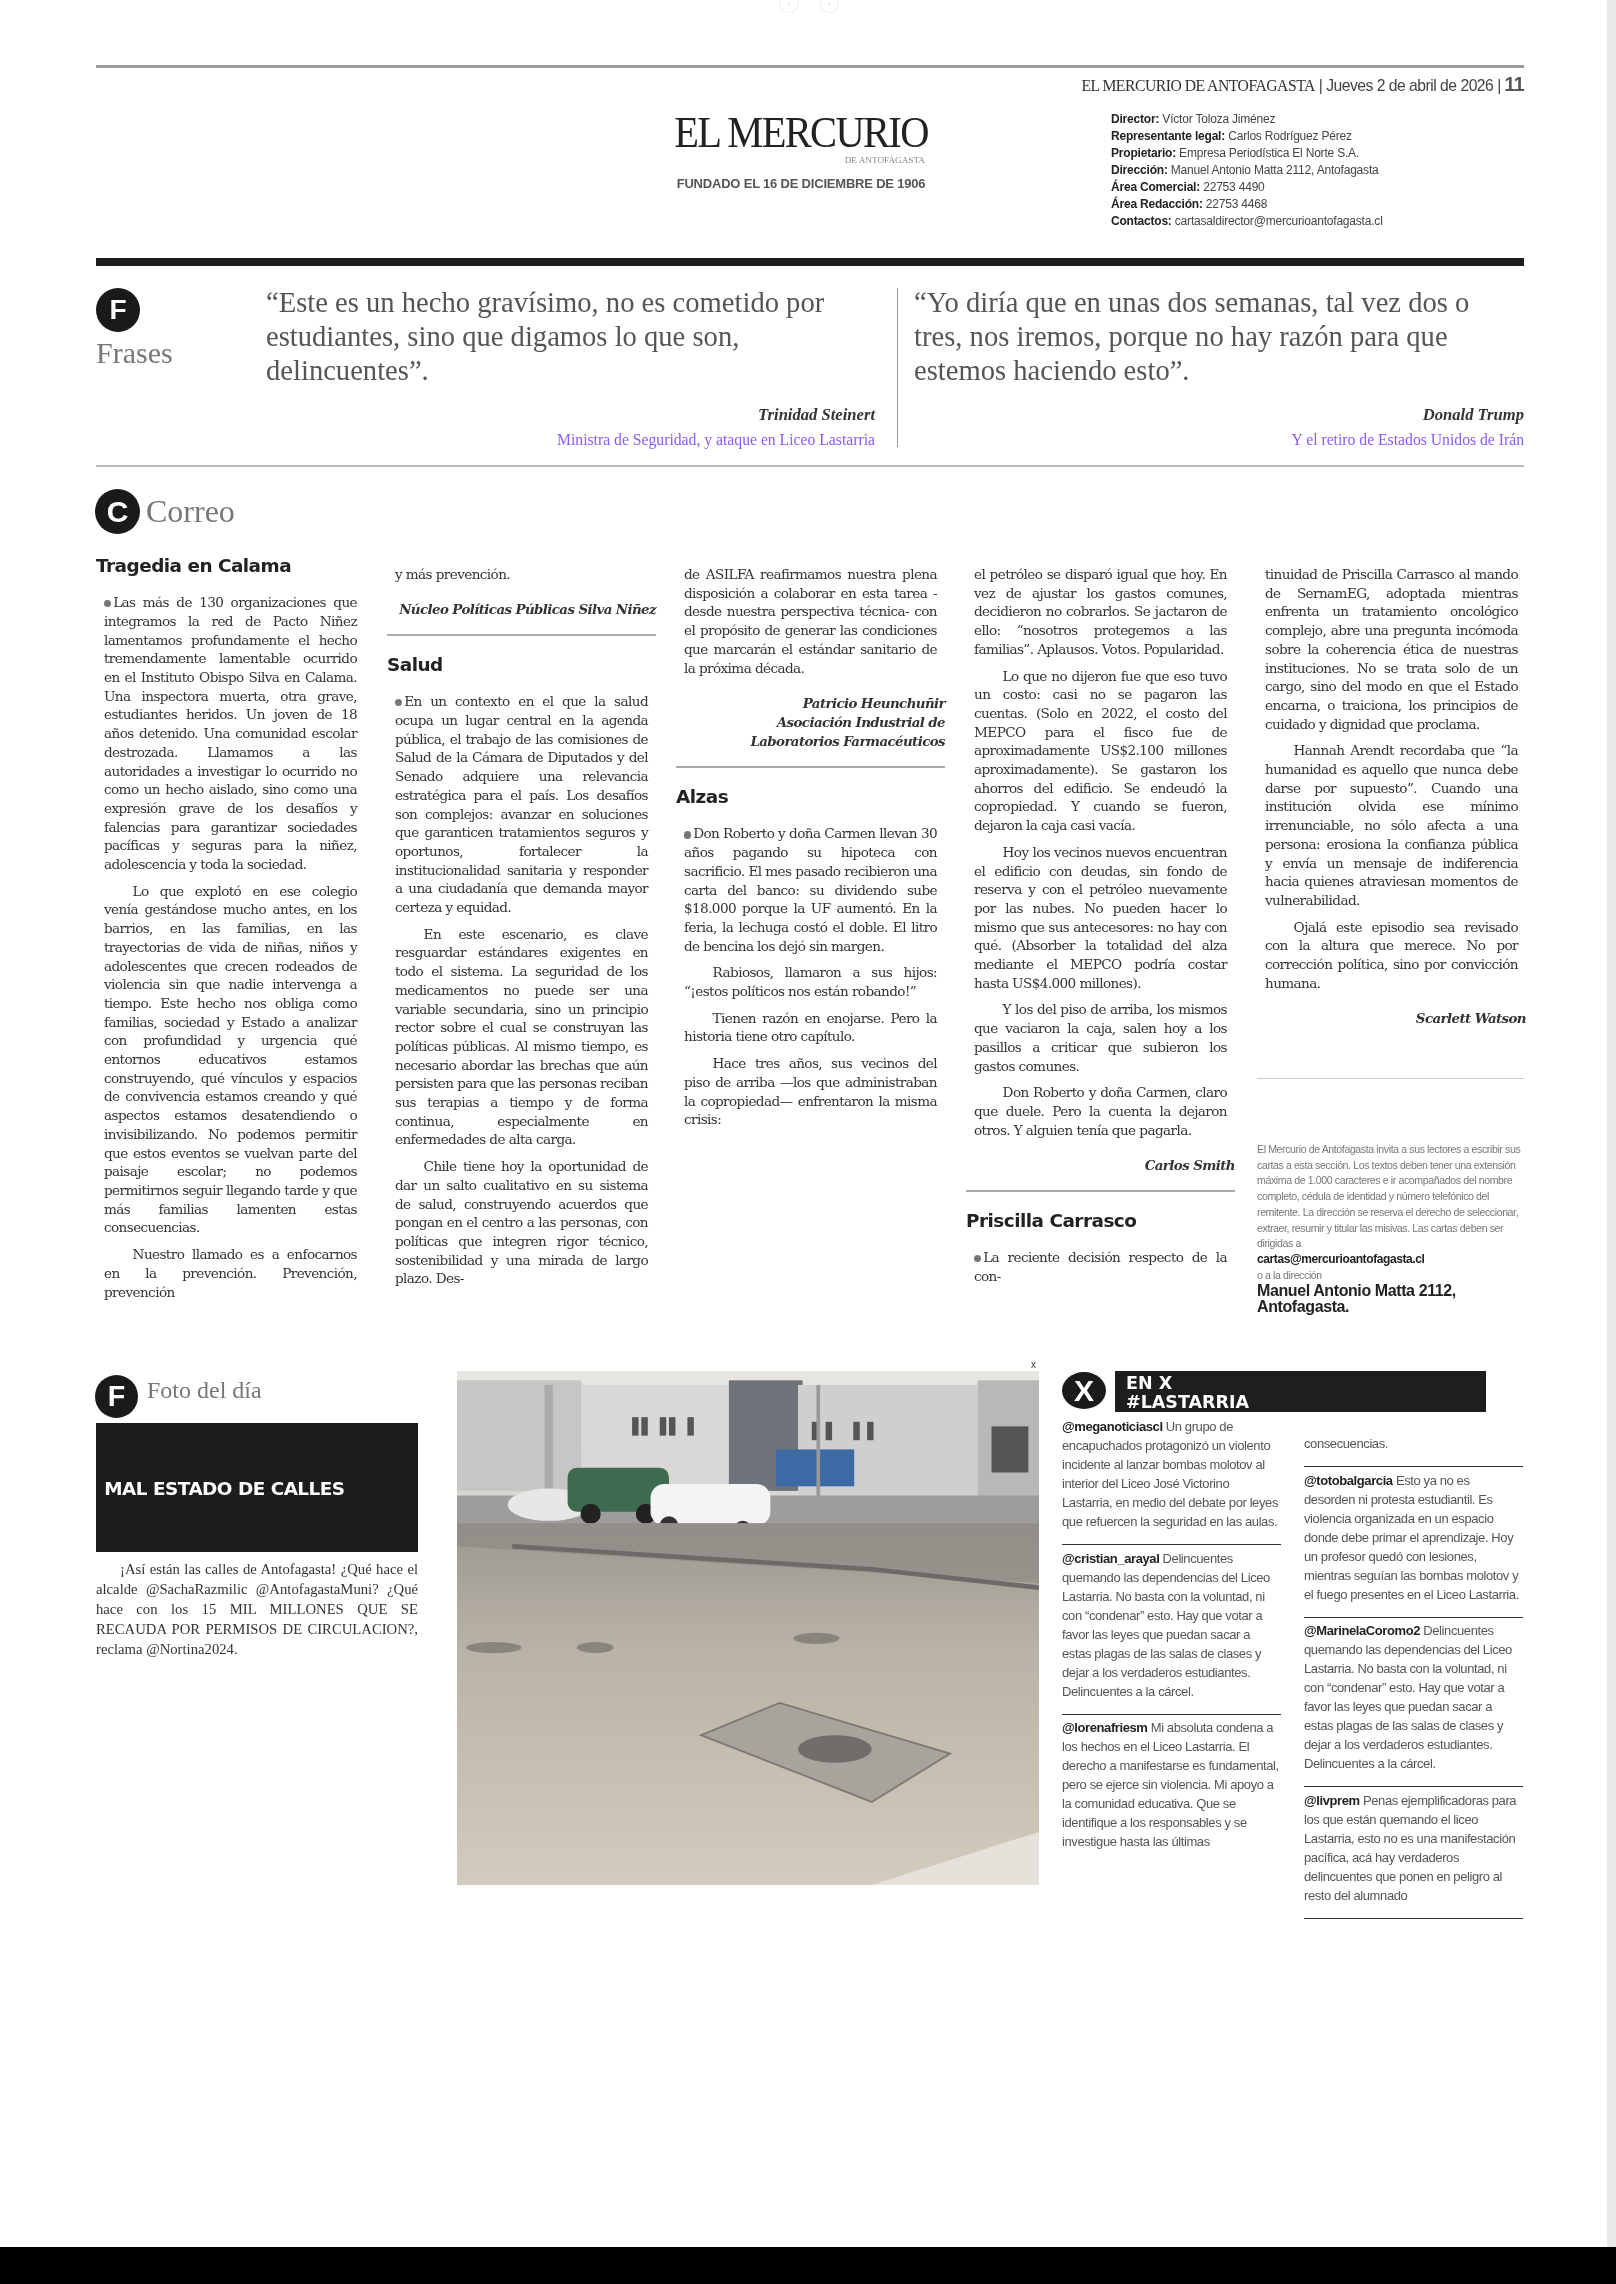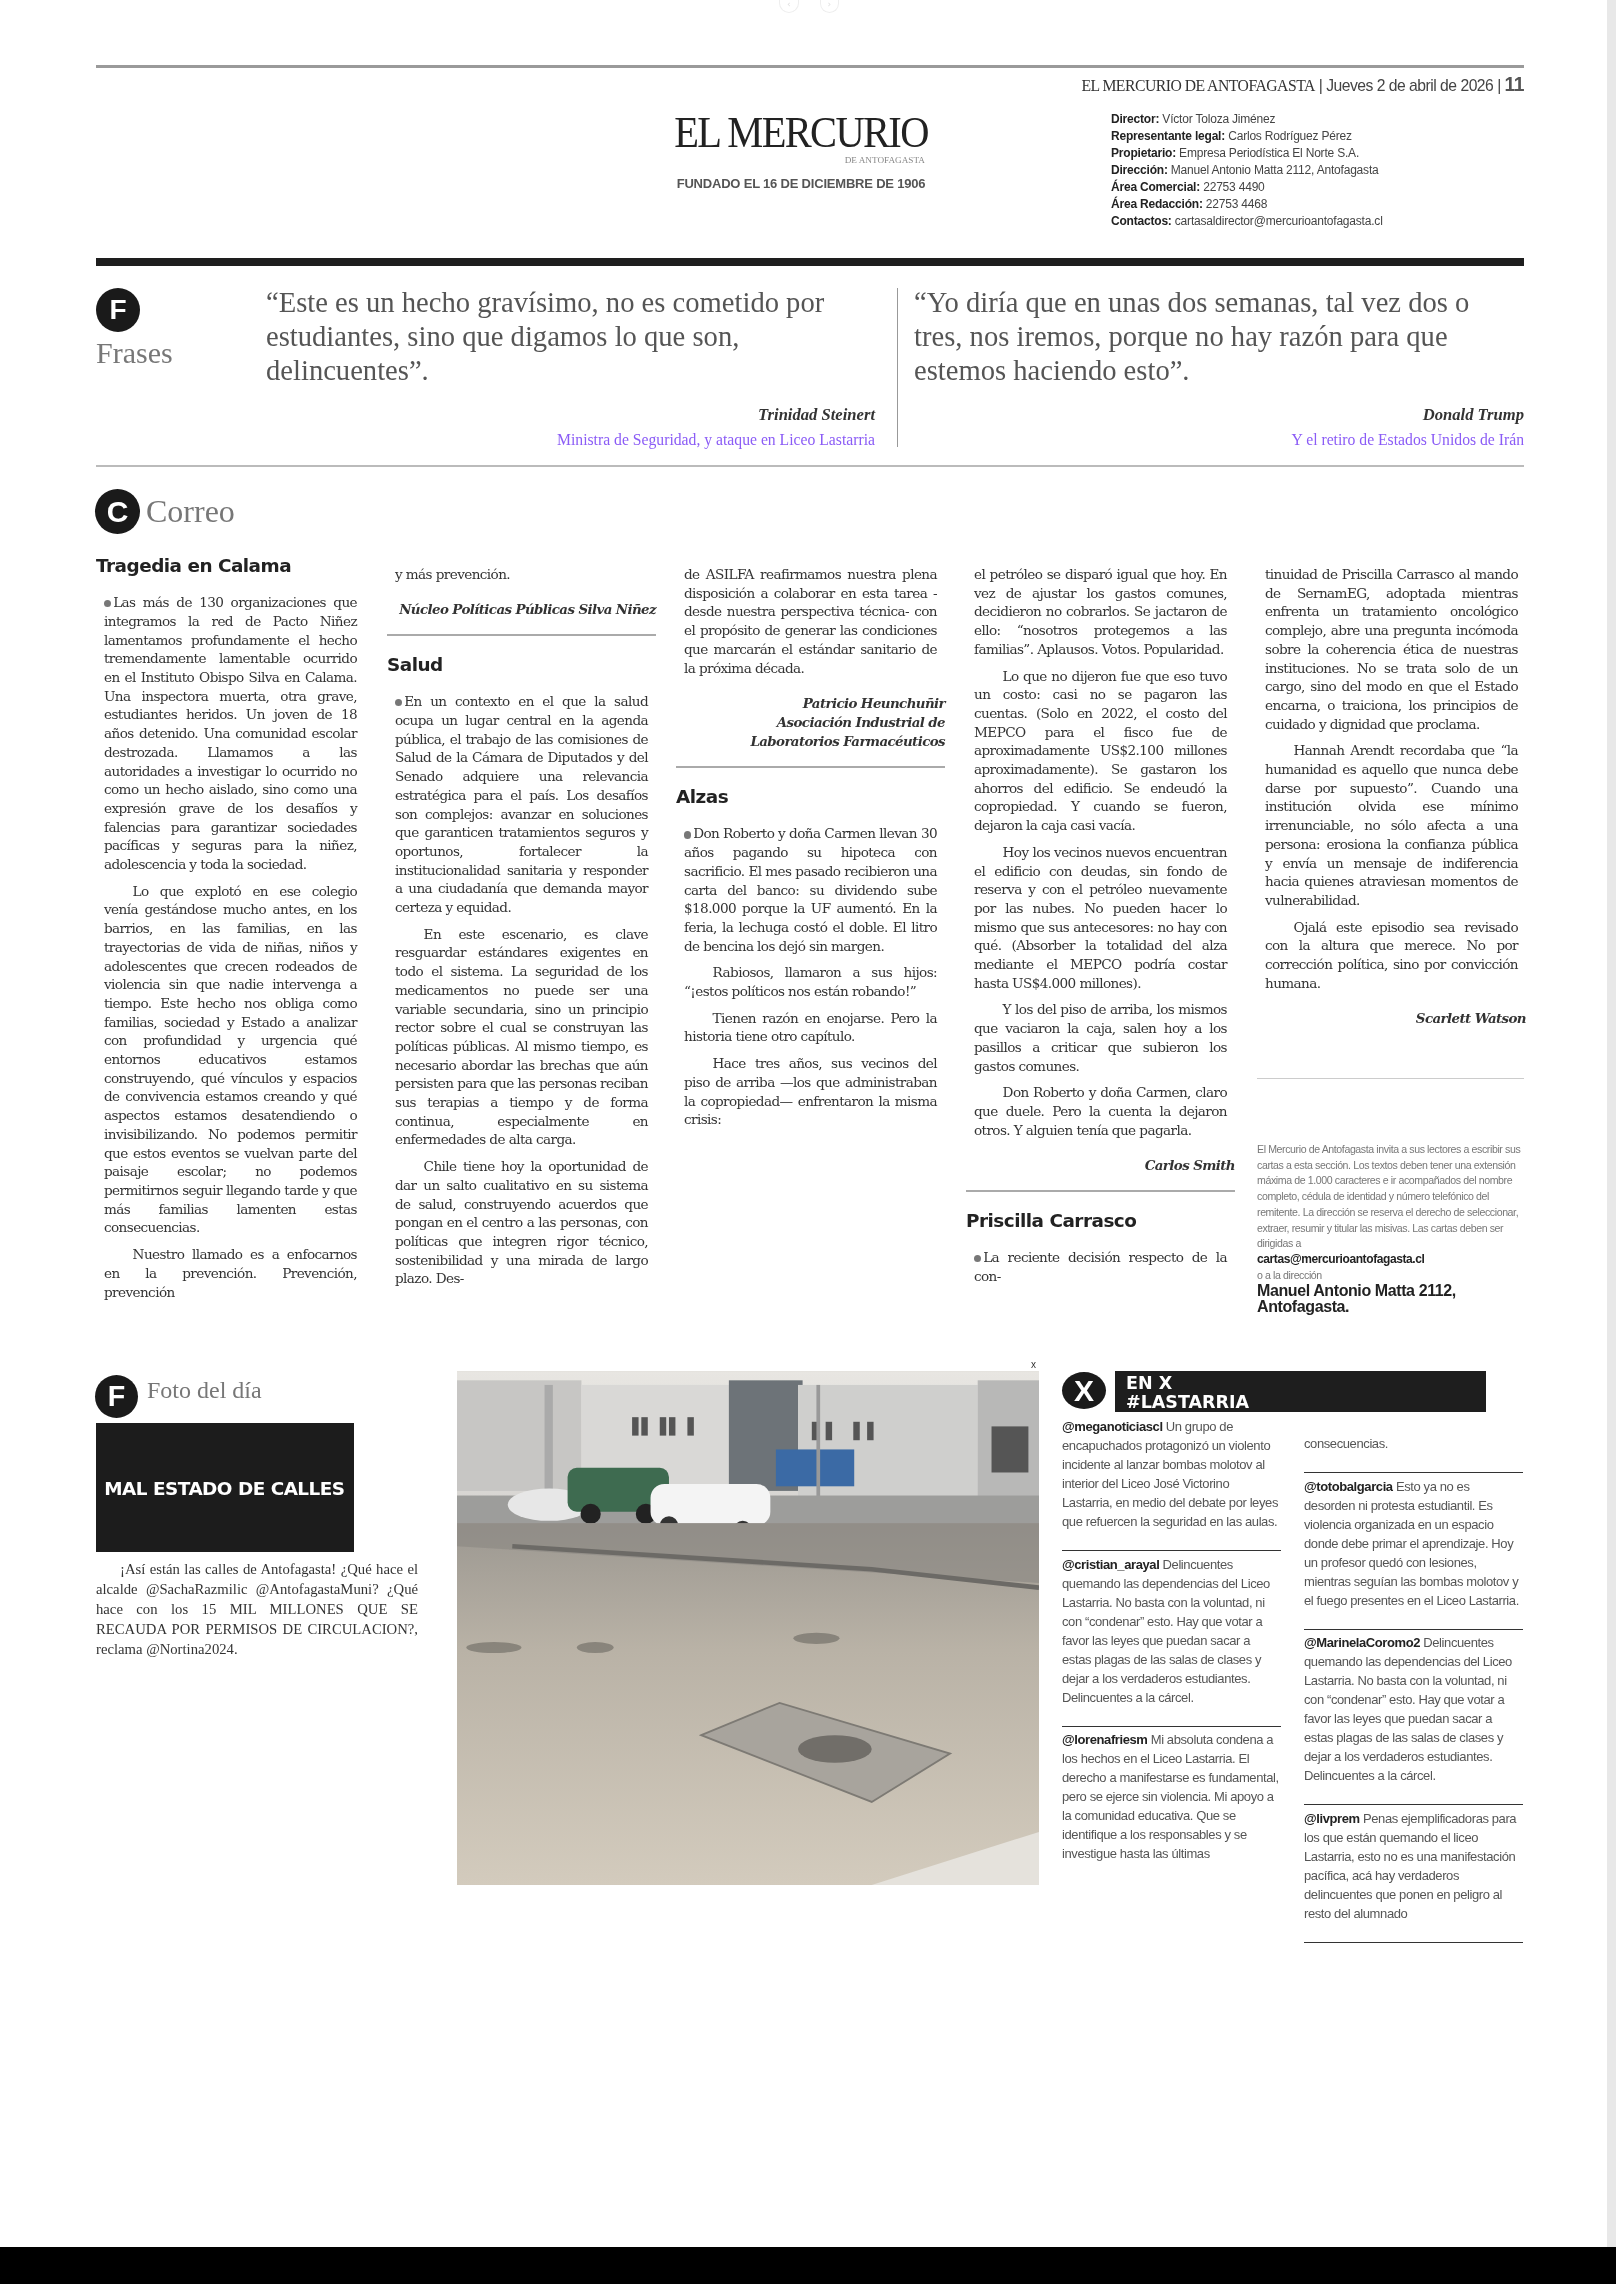--- a/index.html
+++ b/index.html
@@ -46,29 +46,29 @@
   .c2{left:387px;top:557px;}
   .c3{left:676px;top:557px;}
   .c4{left:966px;top:557px;}
   .c5{left:1257px;top:557px;}
   .info{position:absolute;left:1257px;top:1142px;width:267px;font-family:"Liberation Sans",sans-serif;font-size:10.6px;line-height:15.7px;color:#777;letter-spacing:-0.4px;}
   .info .em{color:#222;font-weight:bold;font-size:12px;}
   .info .addr{color:#222;font-weight:bold;font-size:16px;}
   .info-rule{position:absolute;left:1257px;top:1078px;width:267px;height:0.9px;background:#ccc;}
   .foto-badge{position:absolute;left:95px;top:1375px;width:43px;height:43px;font-size:28.6px;line-height:43px;}
   .foto-label{position:absolute;left:147px;top:1377px;font-family:"Liberation Serif",serif;font-size:24px;color:#777;}
-  .foto-box{position:absolute;left:96px;top:1423px;width:258px;height:129px;background:#1c1c1c;}
+  .foto-box{position:absolute;left:96px;top:1423px;width:322px;height:129px;background:#1c1c1c;}
   .foto-box span{position:absolute;left:8.3px;top:55px;font-family:"DejaVu Sans",sans-serif;font-weight:bold;color:#fff;font-size:18.4px;letter-spacing:-0.5px;}
   .foto-cap{position:absolute;left:96px;top:1559px;width:322px;font-family:"Liberation Serif",serif;font-size:14.7px;line-height:20px;color:#333;text-align:justify;text-indent:24px;}
   .photo{position:absolute;left:457px;top:1371px;width:582px;height:514px;overflow:hidden;background:#cbc6bd;}
   .photo-x{position:absolute;left:1031px;top:1359px;font-family:"Liberation Sans",sans-serif;font-size:10px;color:#333;}
   .x-badge{position:absolute;left:1062px;top:1372px;width:44px;height:37px;border-radius:50%;font-size:30px;line-height:37px;}
   .x-head{position:absolute;left:1115px;top:1371px;width:371px;height:41px;background:#1e1e1e;color:#fff;font-family:"DejaVu Sans",sans-serif;font-weight:bold;font-size:17.5px;line-height:19.3px;padding:2.8px 0 0 11px;box-sizing:border-box;}
   .xcol{position:absolute;width:219px;font-family:"Liberation Sans",sans-serif;font-size:13px;line-height:19px;color:#555;letter-spacing:-0.4px;}
-  .xcol .tw{border-bottom:1.8px solid #333;padding-bottom:19px;margin-bottom:3.7px;}
+  .xcol .tw{border-bottom:1.8px solid #333;padding-bottom:13px;margin-bottom:3.7px;}
   .xcol .tw:last-child{border-bottom:none;}
   .xcol .tw.endrule{border-bottom:1.8px solid #333;}
   .xcol .h{font-weight:bold;color:#222;}
   .x1{left:1062px;top:1417px;}
   .x2{left:1304px;top:1434px;}
   .photo svg{display:block;}
 </style>
 </head>
 <body>
 

